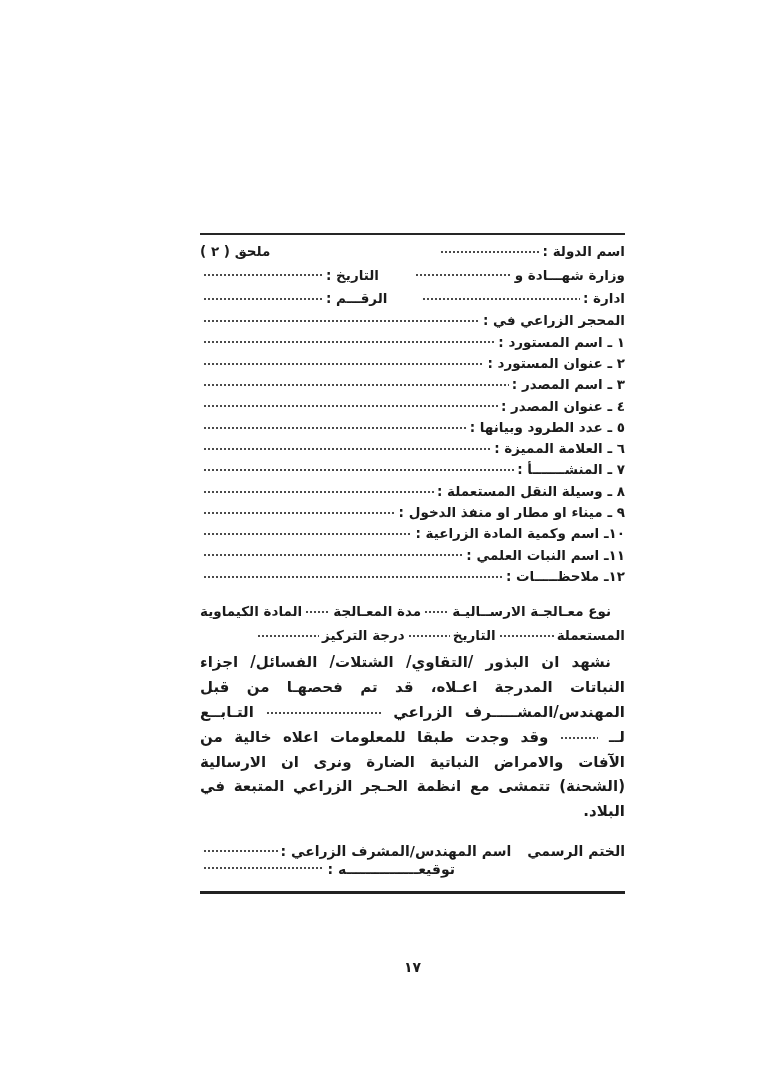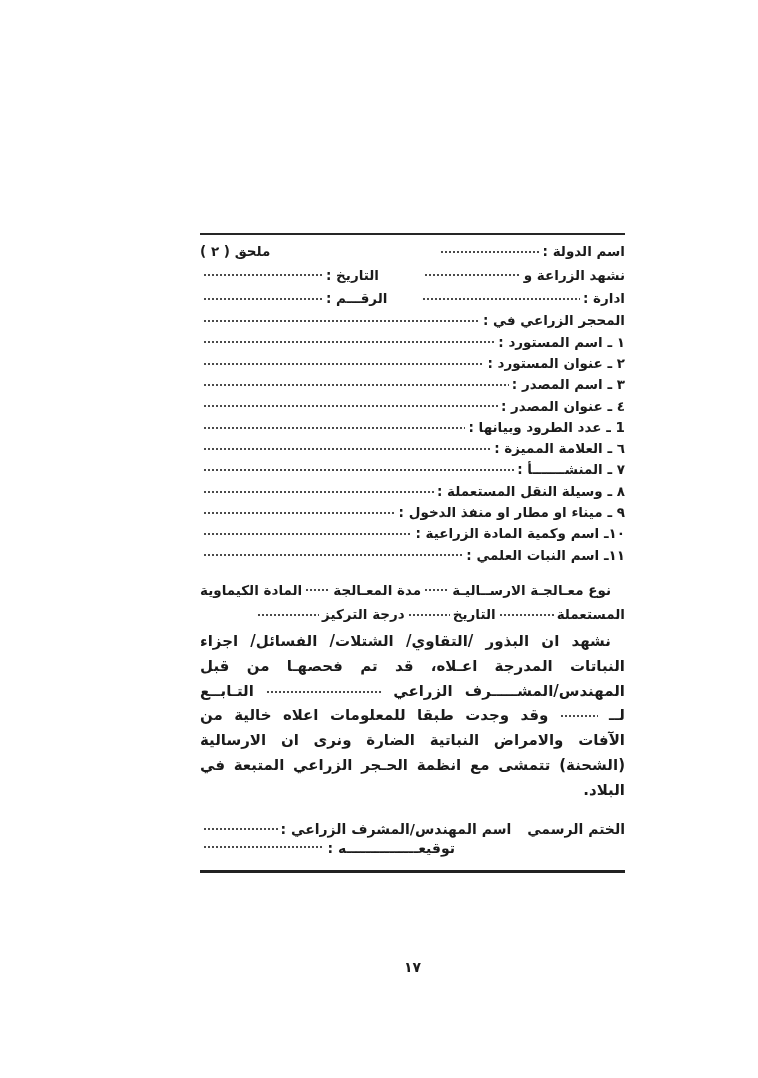--- a/index.html
+++ b/index.html
@@ -90,21 +90,21 @@
         <div class="grp">
           <span class="lbl">اسم الدولة :</span>
           <span class="dots w100"></span>
         </div>
         <div class="grp">
           <span class="lbl">ملحق ( ٢ )</span>
         </div>
       </div>
       <div class="hdr-row">
         <div class="grp">
-          <span class="lbl">نشهد الزراعة و</span>
+          <span class="lbl">وزارة شهـــادة و</span>
           <span class="dots w97"></span>
         </div>
         <div class="grp">
           <span class="lbl">التاريخ :</span>
           <span class="dots w120"></span>
         </div>
       </div>
       <div class="hdr-row">
         <div class="grp">
           <span class="lbl">ادارة :</span>
@@ -133,21 +133,21 @@
       </div>
       <div class="field-row">
         <span class="lbl">٣ ـ اسم المصدر :</span>
         <span class="dots fill"></span>
       </div>
       <div class="field-row">
         <span class="lbl">٤ ـ عنوان المصدر :</span>
         <span class="dots fill"></span>
       </div>
       <div class="field-row">
-        <span class="lbl">1 ـ عدد الطرود وبيانها :</span>
+        <span class="lbl">٥ ـ عدد الطرود وبيانها :</span>
         <span class="dots fill"></span>
       </div>
       <div class="field-row">
         <span class="lbl">٦ ـ العلامة المميزة :</span>
         <span class="dots fill"></span>
       </div>
       <div class="field-row">
         <span class="lbl">٧ ـ المنشـــــــأ :</span>
         <span class="dots fill"></span>
       </div>
@@ -158,20 +158,24 @@
       <div class="field-row">
         <span class="lbl">٩ ـ ميناء او مطار او منفذ الدخول :</span>
         <span class="dots fill"></span>
       </div>
       <div class="field-row">
         <span class="lbl">١٠ـ اسم وكمية المادة الزراعية :</span>
         <span class="dots fill"></span>
       </div>
       <div class="field-row">
         <span class="lbl">١١ـ اسم النبات العلمي :</span>
+        <span class="dots fill"></span>
+      </div>
+      <div class="field-row">
+        <span class="lbl">١٢ـ ملاحظـــــات :</span>
         <span class="dots fill"></span>
       </div>
     </div>
 
     <div class="treat">
       <div class="treat-row indent">
         <span class="lbl">نوع معـالجـة الارســاليـة</span>
         <span class="dots fill"></span>
         <span class="lbl">مدة المعـالجة</span>
         <span class="dots fill"></span>

